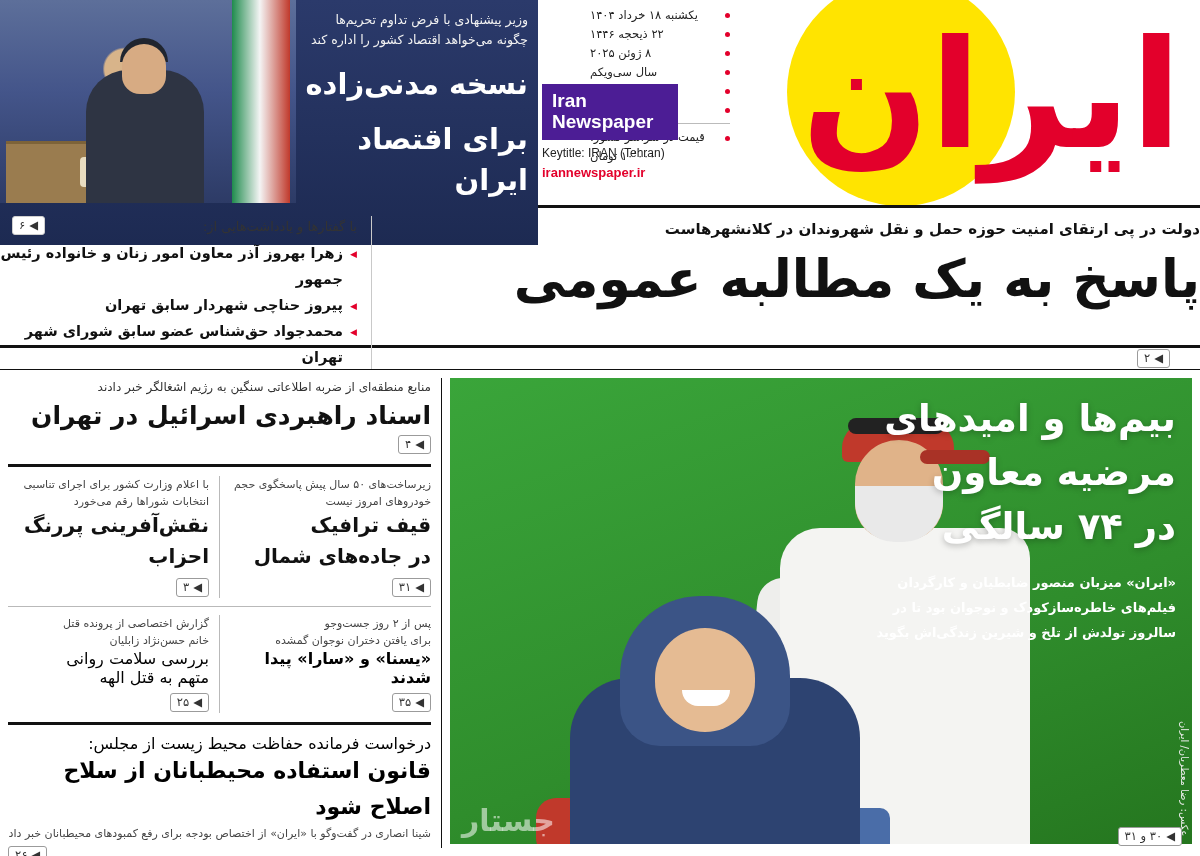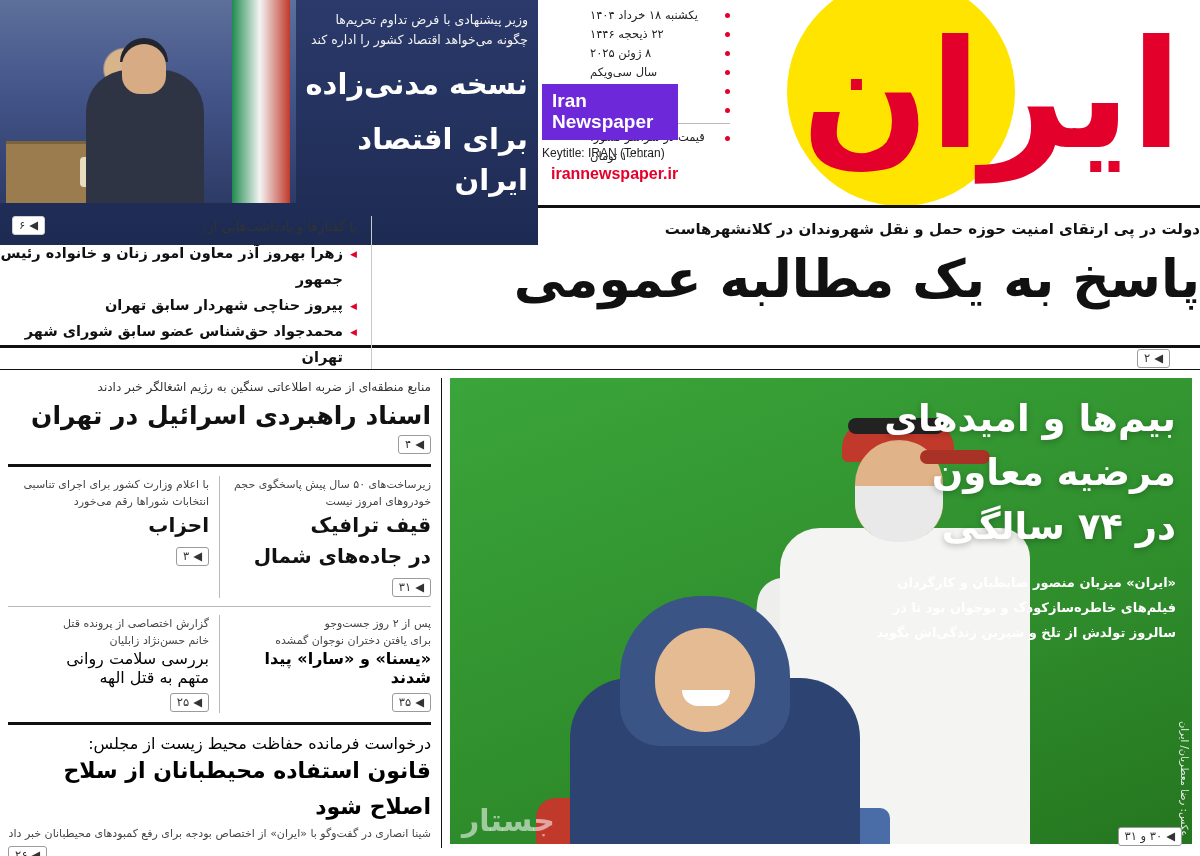--- a/index.html
+++ b/index.html
@@ -34,35 +34,34 @@
   .issue-meta div { position: relative; padding-right: 11px; }
   .issue-meta div:before {
     content:""; position:absolute; right:0; top: 7px;
     width: 5px; height: 5px; border-radius:50%; background:#e3002b;
   }
   .issue-meta .price { border-top: 1px solid #bbb; margin-top: 3px; padding-top: 4px; }
   .issue-meta .price:before { top: 12px; }
 
   .brandbox { position:absolute; right: 522px; top: 84px; width: 136px; }
   .brandbox .redbox {
-    background:#6d28d9; color:#fff; padding: 6px 10px 8px 10px;
+    background:#4c1d95; color:#fff; padding: 6px 10px 8px 10px;
     font-size: 19px; font-weight:700; line-height: 21px;
     direction: ltr; text-align: left;
     font-family: "Liberation Sans", sans-serif;
   }
   .brandbox .issn {
     direction: ltr; text-align:left; font-size: 12px; color:#222;
     line-height: 15px; margin-top: 6px;
     font-family: "Liberation Sans", sans-serif;
   }
   .brandbox .site {
-    direction: ltr; text-align:left; font-size: 16px; color:#e3002b;
+    direction: ltr; text-align:left; font-size: 13px; color:#e3002b;
     font-weight: 700; margin-top: 4px;
     font-family: "Liberation Sans", sans-serif;
-    margin-left: 9px;
   }
   .issn-top {
     position:absolute; right: 522px; top: 62px;
     direction: ltr; text-align:left; font-size: 12.5px; color:#111;
     font-family: "Liberation Sans", sans-serif;
     margin-top: 48px;
   }
 
   
   .top-story {
@@ -309,20 +308,21 @@
           <div class="badge-row" style="margin-top:6px">
             <div class="pagebadge">
               <span>◀</span>
               <span>۳۱</span>
             </div>
           </div>
         </div>
         <div class="divider"></div>
         <div class="cell story">
           <div class="k">با اعلام وزارت کشور برای اجرای تناسبی انتخابات شوراها رقم می‌خورد</div>
+          <div class="hl2">نقش‌آفرینی پررنگ</div>
           <div class="hl2">احزاب</div>
           <div class="badge-row" style="margin-top:6px">
             <div class="pagebadge">
               <span>◀</span>
               <span>۳</span>
             </div>
           </div>
         </div>
       </div>
 

